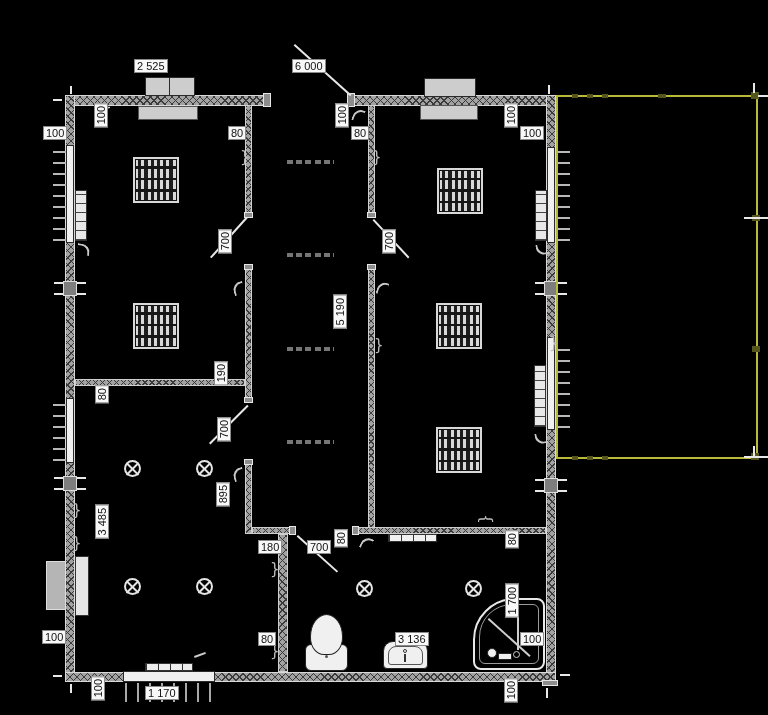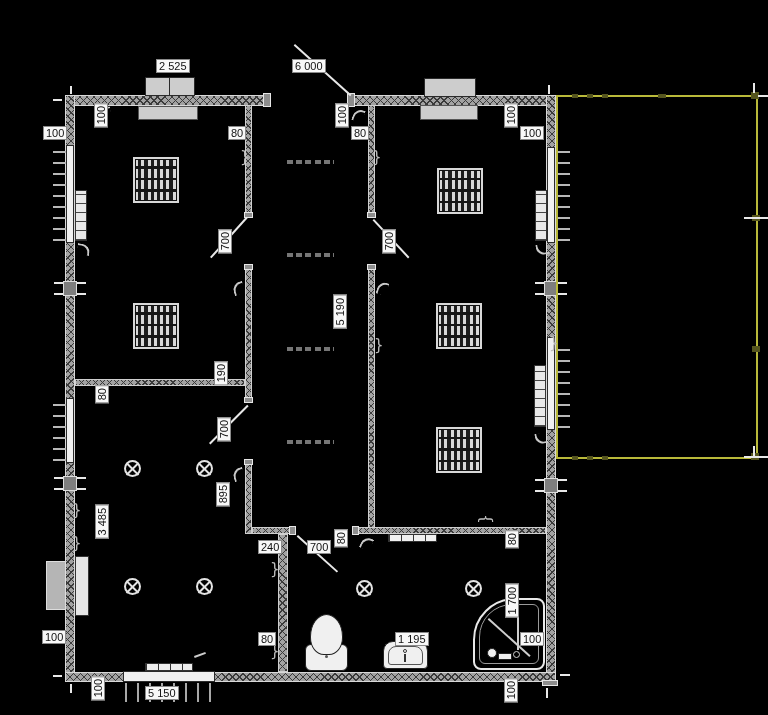--- a/index.html
+++ b/index.html
@@ -206,43 +206,43 @@
   <div class="hook" style="left:353px;top:109px;transform:rotate(20deg)"></div>
   <div class="hook" style="left:100px;top:107px;transform:rotate(-10deg)"></div>
   <div class="hook" style="left:233px;top:282px;transform:rotate(-15deg)"></div>
   <div class="hook" style="left:377px;top:282px;transform:rotate(15deg)"></div>
   <div class="hook" style="left:233px;top:468px;transform:rotate(-15deg)"></div>
   <div class="hook" style="left:361px;top:537px;transform:rotate(25deg)"></div>
   <div class="hook" style="left:78px;top:243px;transform:rotate(100deg)"></div>
   <div class="hook" style="left:537px;top:243px;transform:rotate(-100deg)"></div>
   <div class="hook" style="left:536px;top:432px;transform:rotate(-100deg)"></div>
 
-  <div class="lbl" style="left:156px;top:59px">2 525</div>
+  <div class="lbl" style="left:134px;top:59px">2 525</div>
   <div class="lbl" style="left:292px;top:59px">6 000</div>
   <div class="lbl" style="left:43px;top:126px">100</div>
   <div class="lblv" style="left:94px;top:103px">100</div>
   <div class="lbl" style="left:228px;top:126px">80</div>
   <div class="lblv" style="left:335px;top:103px">100</div>
   <div class="lbl" style="left:351px;top:126px">80</div>
   <div class="lblv" style="left:504px;top:103px">100</div>
   <div class="lbl" style="left:520px;top:126px">100</div>
   <div class="lblv" style="left:218px;top:229px">700</div>
   <div class="lblv" style="left:382px;top:229px">700</div>
   <div class="lblv" style="left:333px;top:295px">5 190</div>
   <div class="lblv" style="left:214px;top:361px">190</div>
   <div class="lblv" style="left:95px;top:385px">80</div>
   <div class="lblv" style="left:217px;top:417px">700</div>
   <div class="lblv" style="left:216px;top:482px">895</div>
   <div class="lblv" style="left:95px;top:505px">3 485</div>
-  <div class="lbl" style="left:258px;top:540px">240</div>
+  <div class="lbl" style="left:258px;top:540px">180</div>
   <div class="lbl" style="left:307px;top:540px">700</div>
   <div class="lblv" style="left:334px;top:529px">80</div>
   <div class="lblv" style="left:505px;top:530px">80</div>
   <div class="lbl" style="left:258px;top:632px">80</div>
   <div class="lbl" style="left:42px;top:630px">100</div>
-  <div class="lbl" style="left:395px;top:632px">1 195</div>
+  <div class="lbl" style="left:395px;top:632px">3 136</div>
   <div class="lblv" style="left:505px;top:584px">1 700</div>
   <div class="lbl" style="left:520px;top:632px">100</div>
   <div class="lblv" style="left:504px;top:678px">100</div>
-  <div class="lbl" style="left:145px;top:686px">5 150</div>
+  <div class="lbl" style="left:145px;top:686px">1 170</div>
   <div class="lblv" style="left:91px;top:676px">100</div>
 
 </div>
 
 </body></html>

